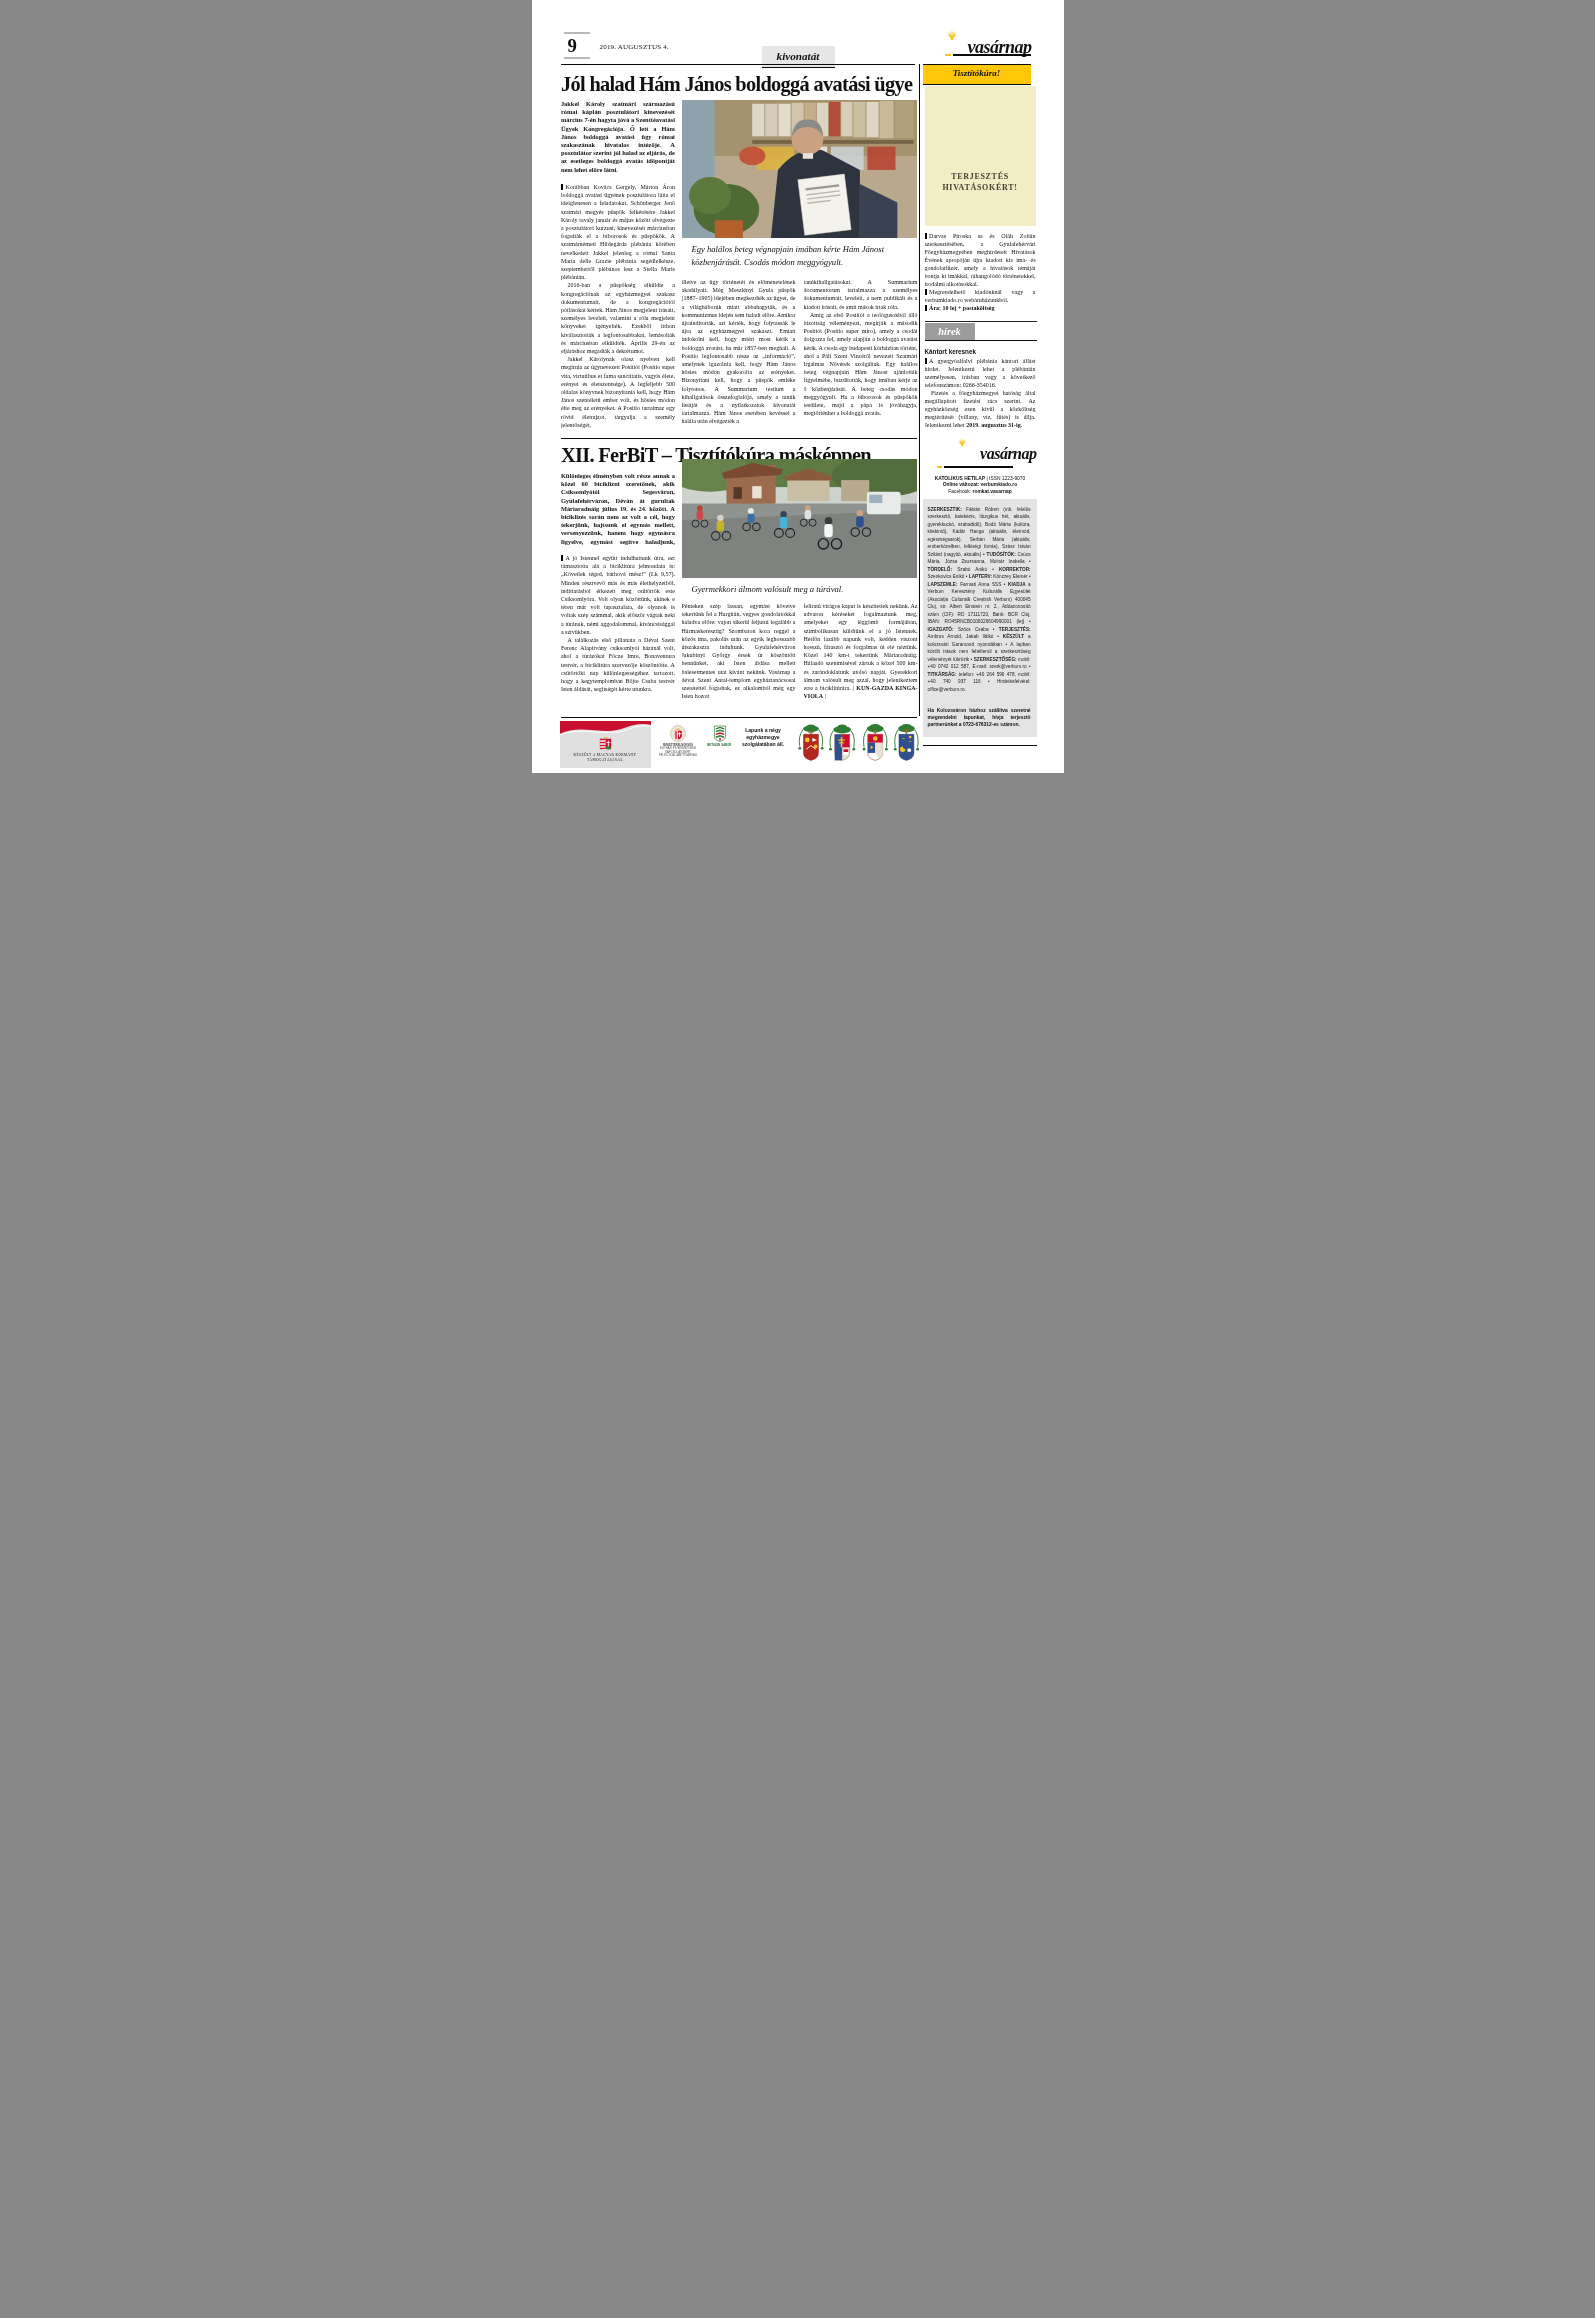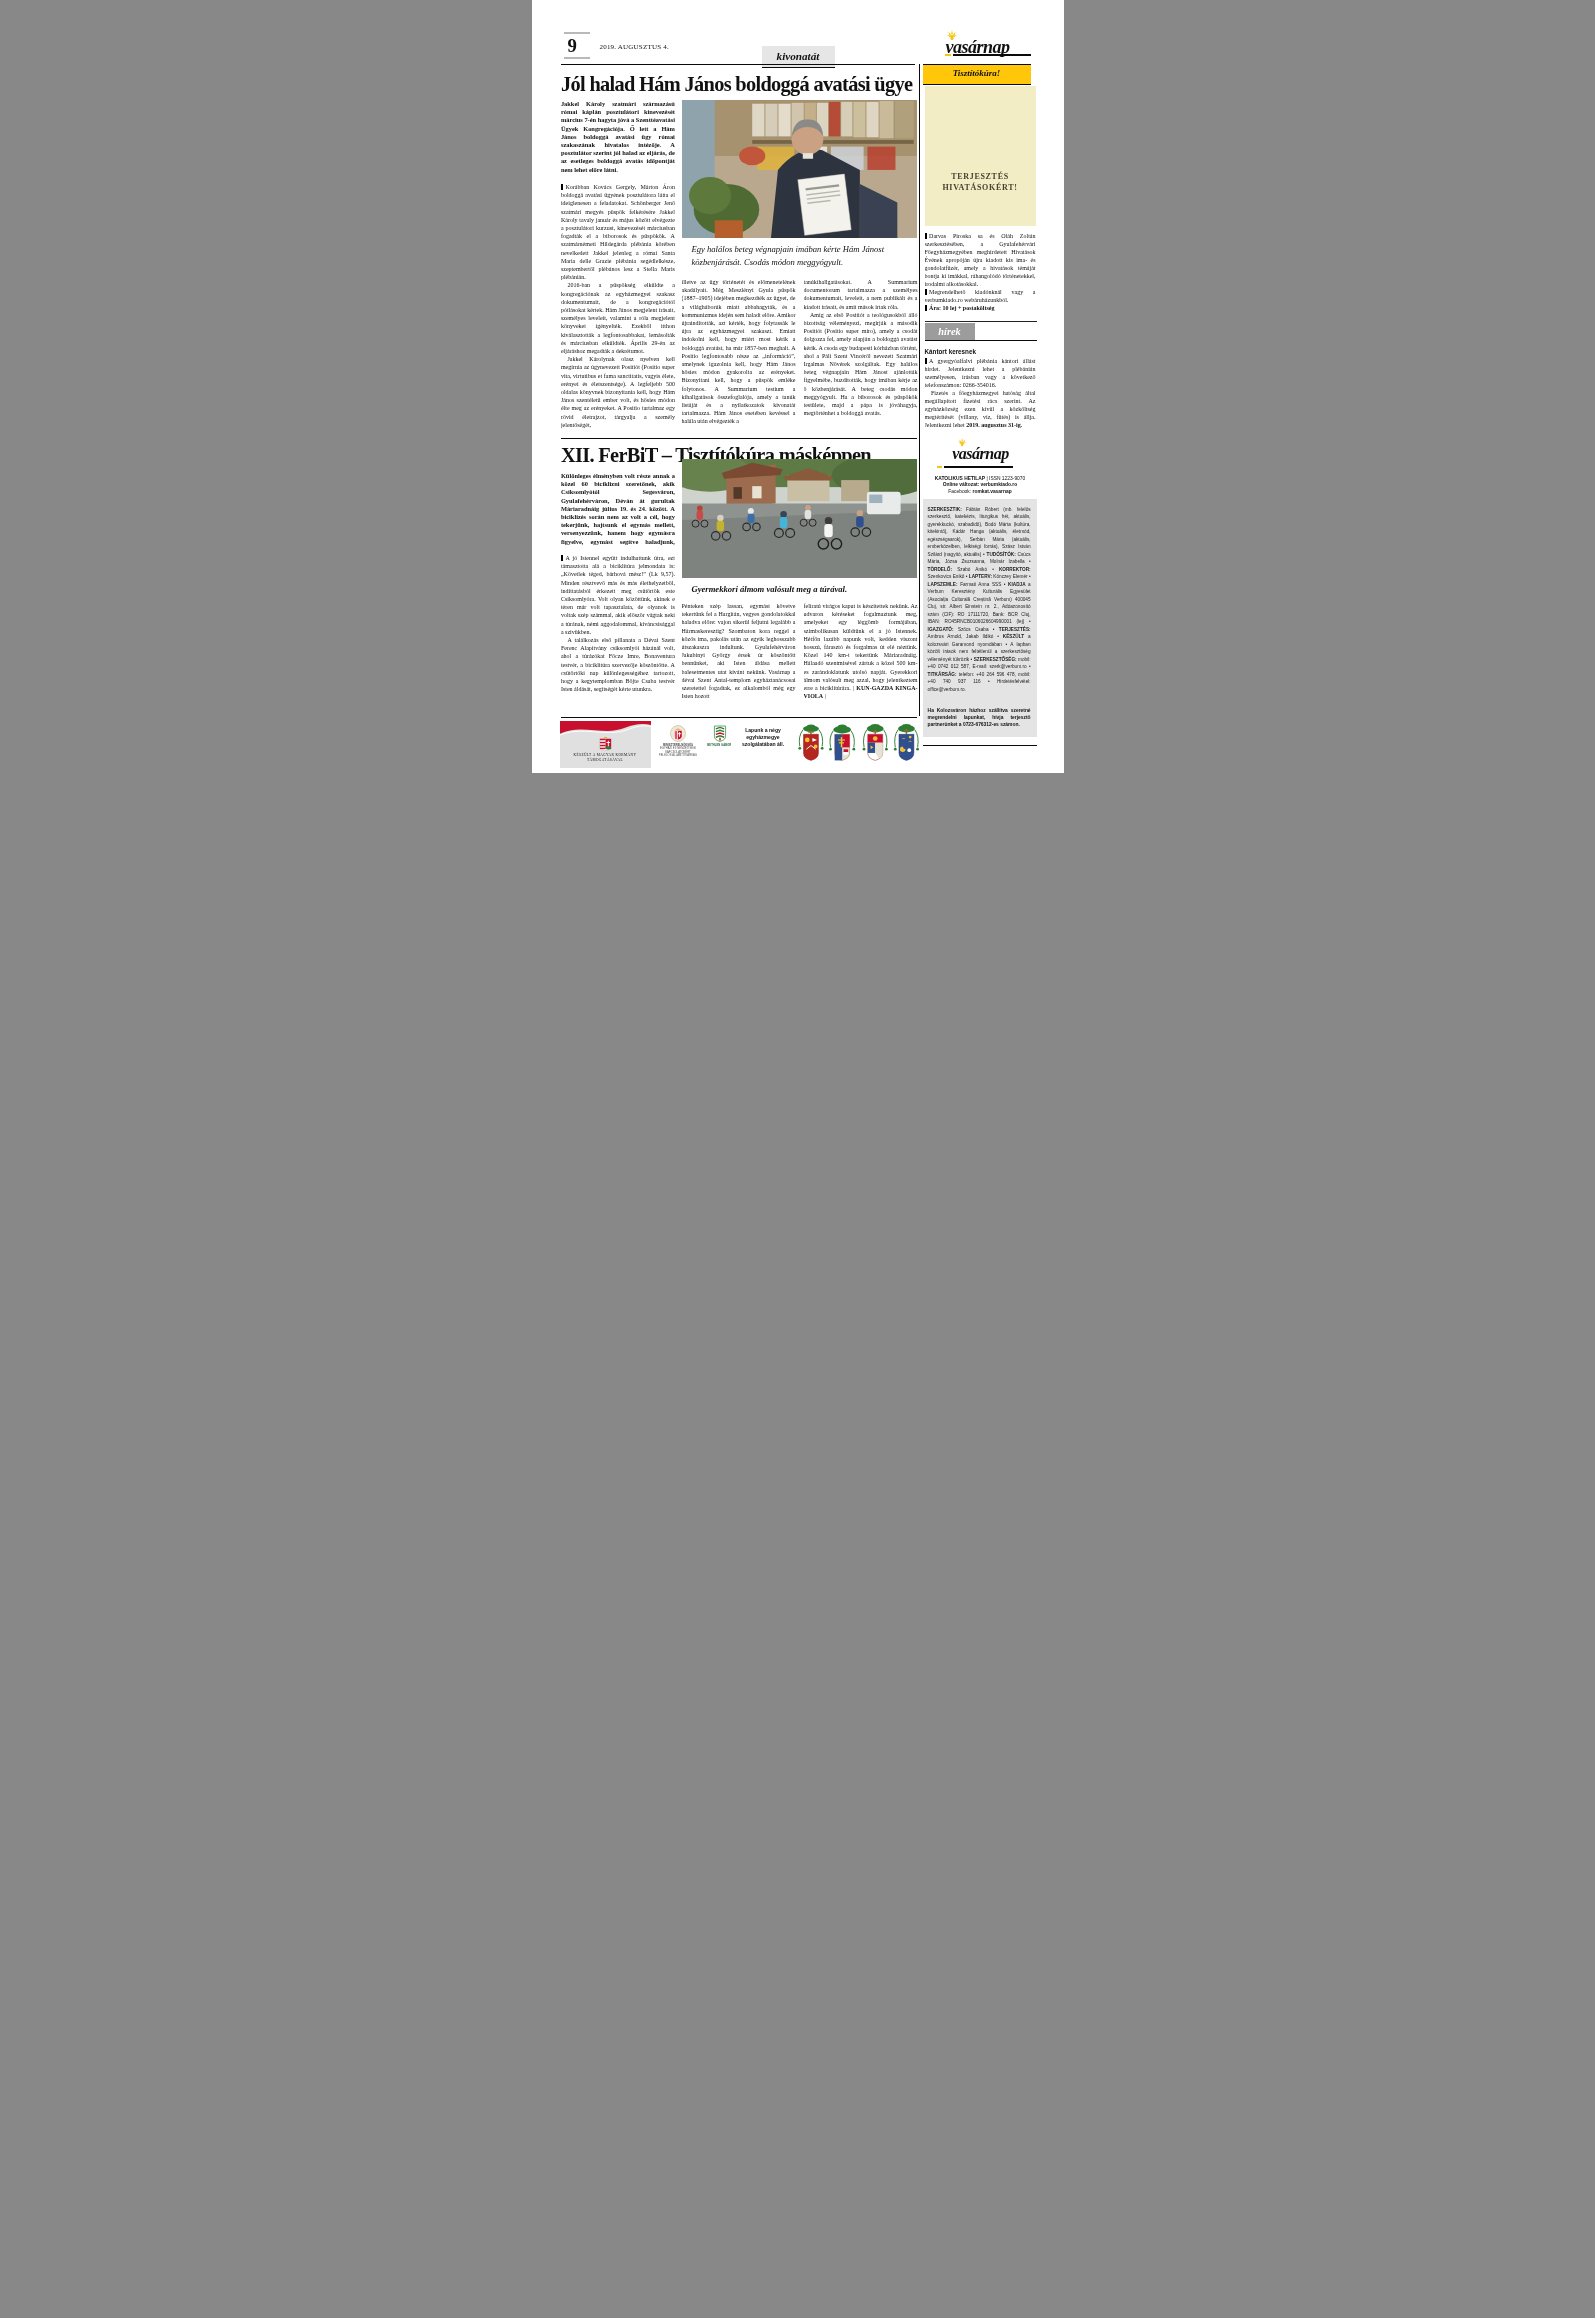--- a/index.html
+++ b/index.html
@@ -6,21 +6,21 @@
   #page{position:relative;width:532px;height:773px;background:#fff;margin:0 auto;overflow:hidden;
         font-family:"Liberation Serif",serif;color:#111;}
   .abs{position:absolute;}
   .b{font-weight:bold;}
   
   .graybar{background:#b9b9b9;height:1.9px;width:26px;}
   #pageno{font:bold 18.7px/1 "Liberation Serif",serif;}
   #dateline{font:7px/1 "Liberation Serif",serif;letter-spacing:0.2px;}
   #sectionbox{background:#e6e6e6;border-bottom:1.9px solid #0b0b0b;text-align:center;}
   #sectionbox span{font:bold italic 11.2px/1 "Liberation Serif",serif;}
-  .brandword{font:bold italic 18px/1 "Liberation Serif",serif;letter-spacing:-0.5px;}
+  .brandword{font:bold italic 18px/1 "Liberation Serif",serif;letter-spacing:-0.5px;text-align:right;}
   .rule{background:#0b0b0b;}
   
   #promo-banner{background:#ffc60a;border-top:1.4px solid #0b0b0b;border-bottom:1.4px solid #0b0b0b;text-align:center;}
   #promo-banner span{font:bold italic 9px/16px "Liberation Serif",serif;}
   #promo-box{background:#f2edc5;}
   #promo-box .t{font:bold 8px/11.2px "Liberation Serif",serif;letter-spacing:0.7px;color:#46422f;text-align:center;}
   
   .head{font:bold 21px/1.02 "Liberation Serif",serif;letter-spacing:-0.7px;margin:0;transform:scaleX(.97);transform-origin:left top;}
   .bodycol{width:114px;font:6px/8.2px "Liberation Serif",serif;text-align:justify;overflow:hidden;}
   .bodycol p{margin:0;}
@@ -227,21 +227,21 @@
         </g>
       <g transform="translate(28,100)">
           <circle cx="10" cy="5" r="6" fill="#b8432e"></circle>
           <rect x="3" y="10" width="14" height="20" rx="5" fill="#c94a4a"></rect>
           <circle cx="1" cy="38" r="7.5" fill="none" stroke="#222" stroke-width="2"></circle>
           <circle cx="20" cy="38" r="7.5" fill="none" stroke="#222" stroke-width="2"></circle>
         </g>
     </g>
   </svg>
 
-  <div class="cap abs" style="left:160px;top:583px;width:224px;font-weight:bold;">Gyermekkori álmom valósult meg a túrával.</div>
+  <div class="cap abs" style="left:160px;top:583px;width:224px;">Gyermekkori álmom valósult meg a túrával.</div>
 
   <div class="bodycol abs" style="left:150px;top:602px;height:114px;">
     <p>Pénteken szép lassan, egymást követve tekertünk fel a Hargitán, vegyes gondolatokkal haladva előre: vajon sikerül feljutni legalább a Hármaskeresztig? Szombaton kora reggel a közös ima, pakolás után az egyik leghosszabb útszakaszra indultunk. Gyulafehérváron Jakubinyi György érsek úr köszöntött bennünket, aki Isten áldása mellett balesetmentes utat kívánt nekünk. Vasárnap a dévai Szent Antal-templom egyháztanácsosai szeretettel fogadtak, ez alkalomból még egy Isten hozott</p>
   </div>
   <div class="bodycol abs" style="left:272px;top:602px;height:114px;">
     <p><span>feliratú virágos kaput is készítettek nekünk. Az udvaron kéréseket fogalmaztunk meg, amelyeket egy léggömb formájában, szimbolikusan küldtünk el a jó Istennek. Hétfőn lazább napunk volt, kedden viszont hosszú, fárasztó és forgalmas út elé néztünk. Közel 140 km-t tekertünk Máriaradnáig. Hálaadó szentmisével zártuk a közel 500 km-es zarándoklatunk utolsó napját. Gyerekkori álmom valósult meg azzal, hogy jelentkeztem erre a biciklitúrára. | </span><span class="b">KUN-GAZDA KINGA-VIOLA</span><span> |</span></p>
   </div>
 
   <div class="abs" style="left:393px;top:441px;width:112px;text-align:center;">
     <svg class="abs" style="left:32px;top:-2.8px;" width="10.3" height="8.4" viewBox="0 0 26 22">

